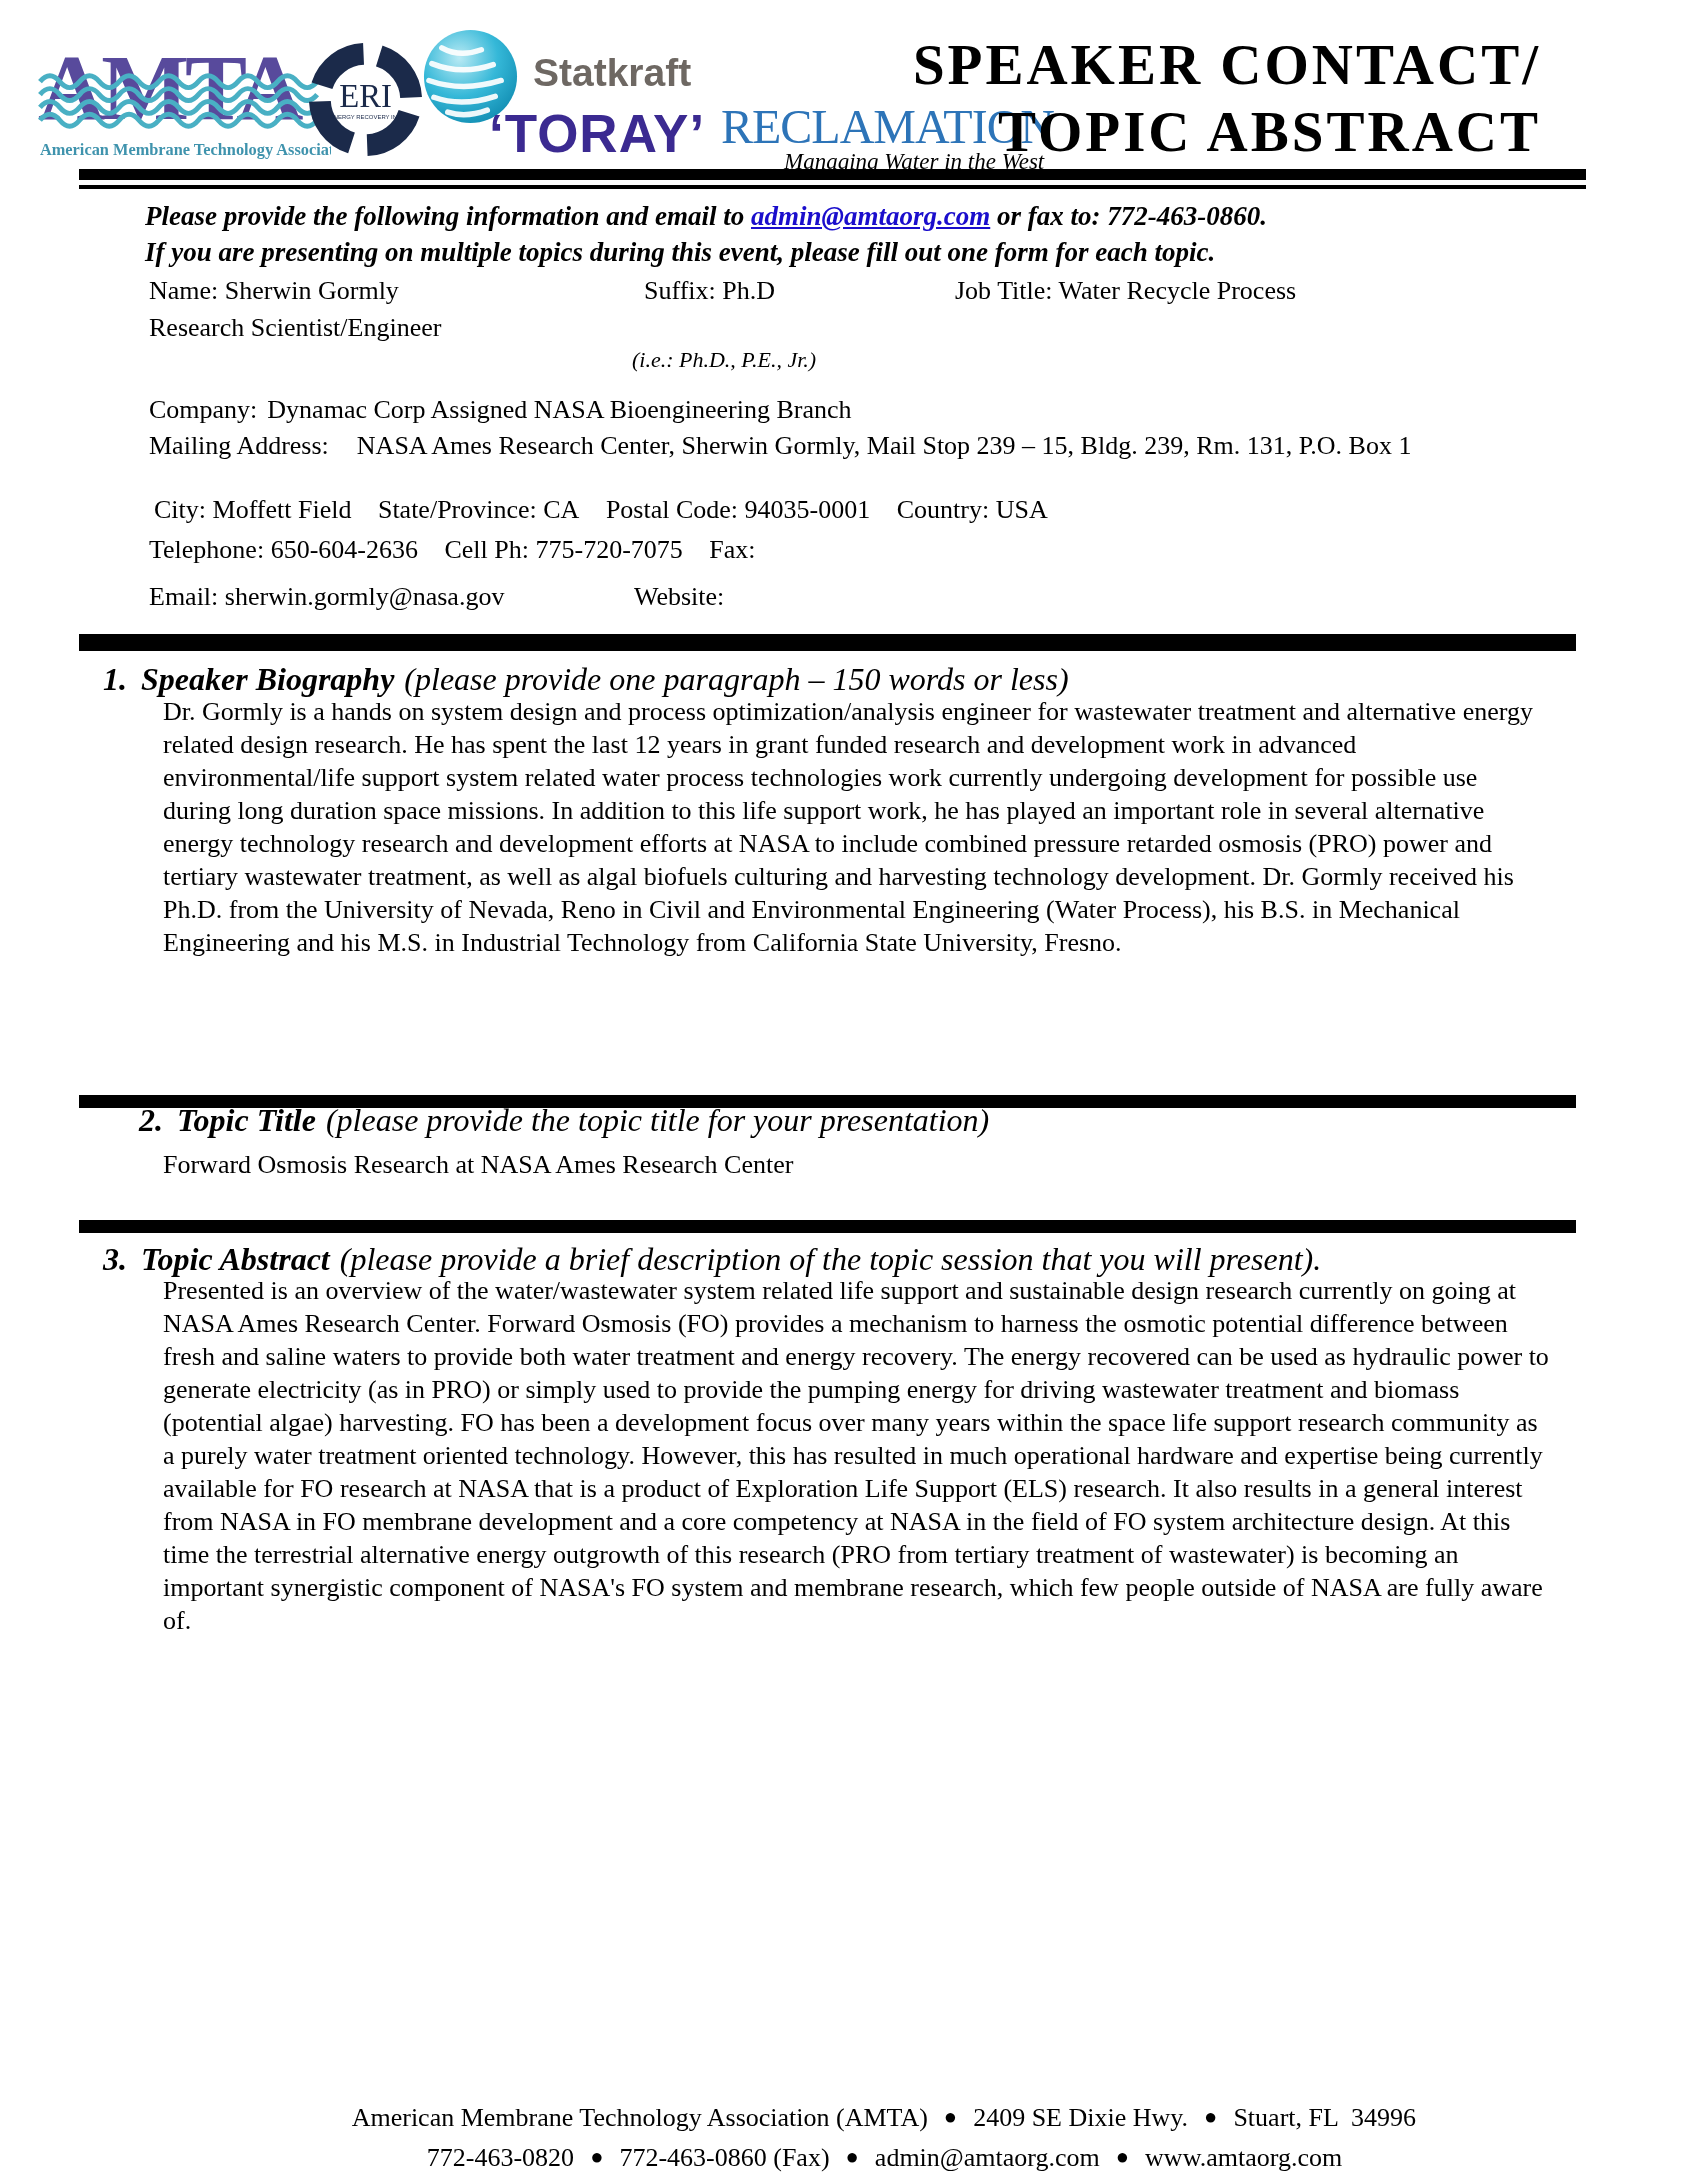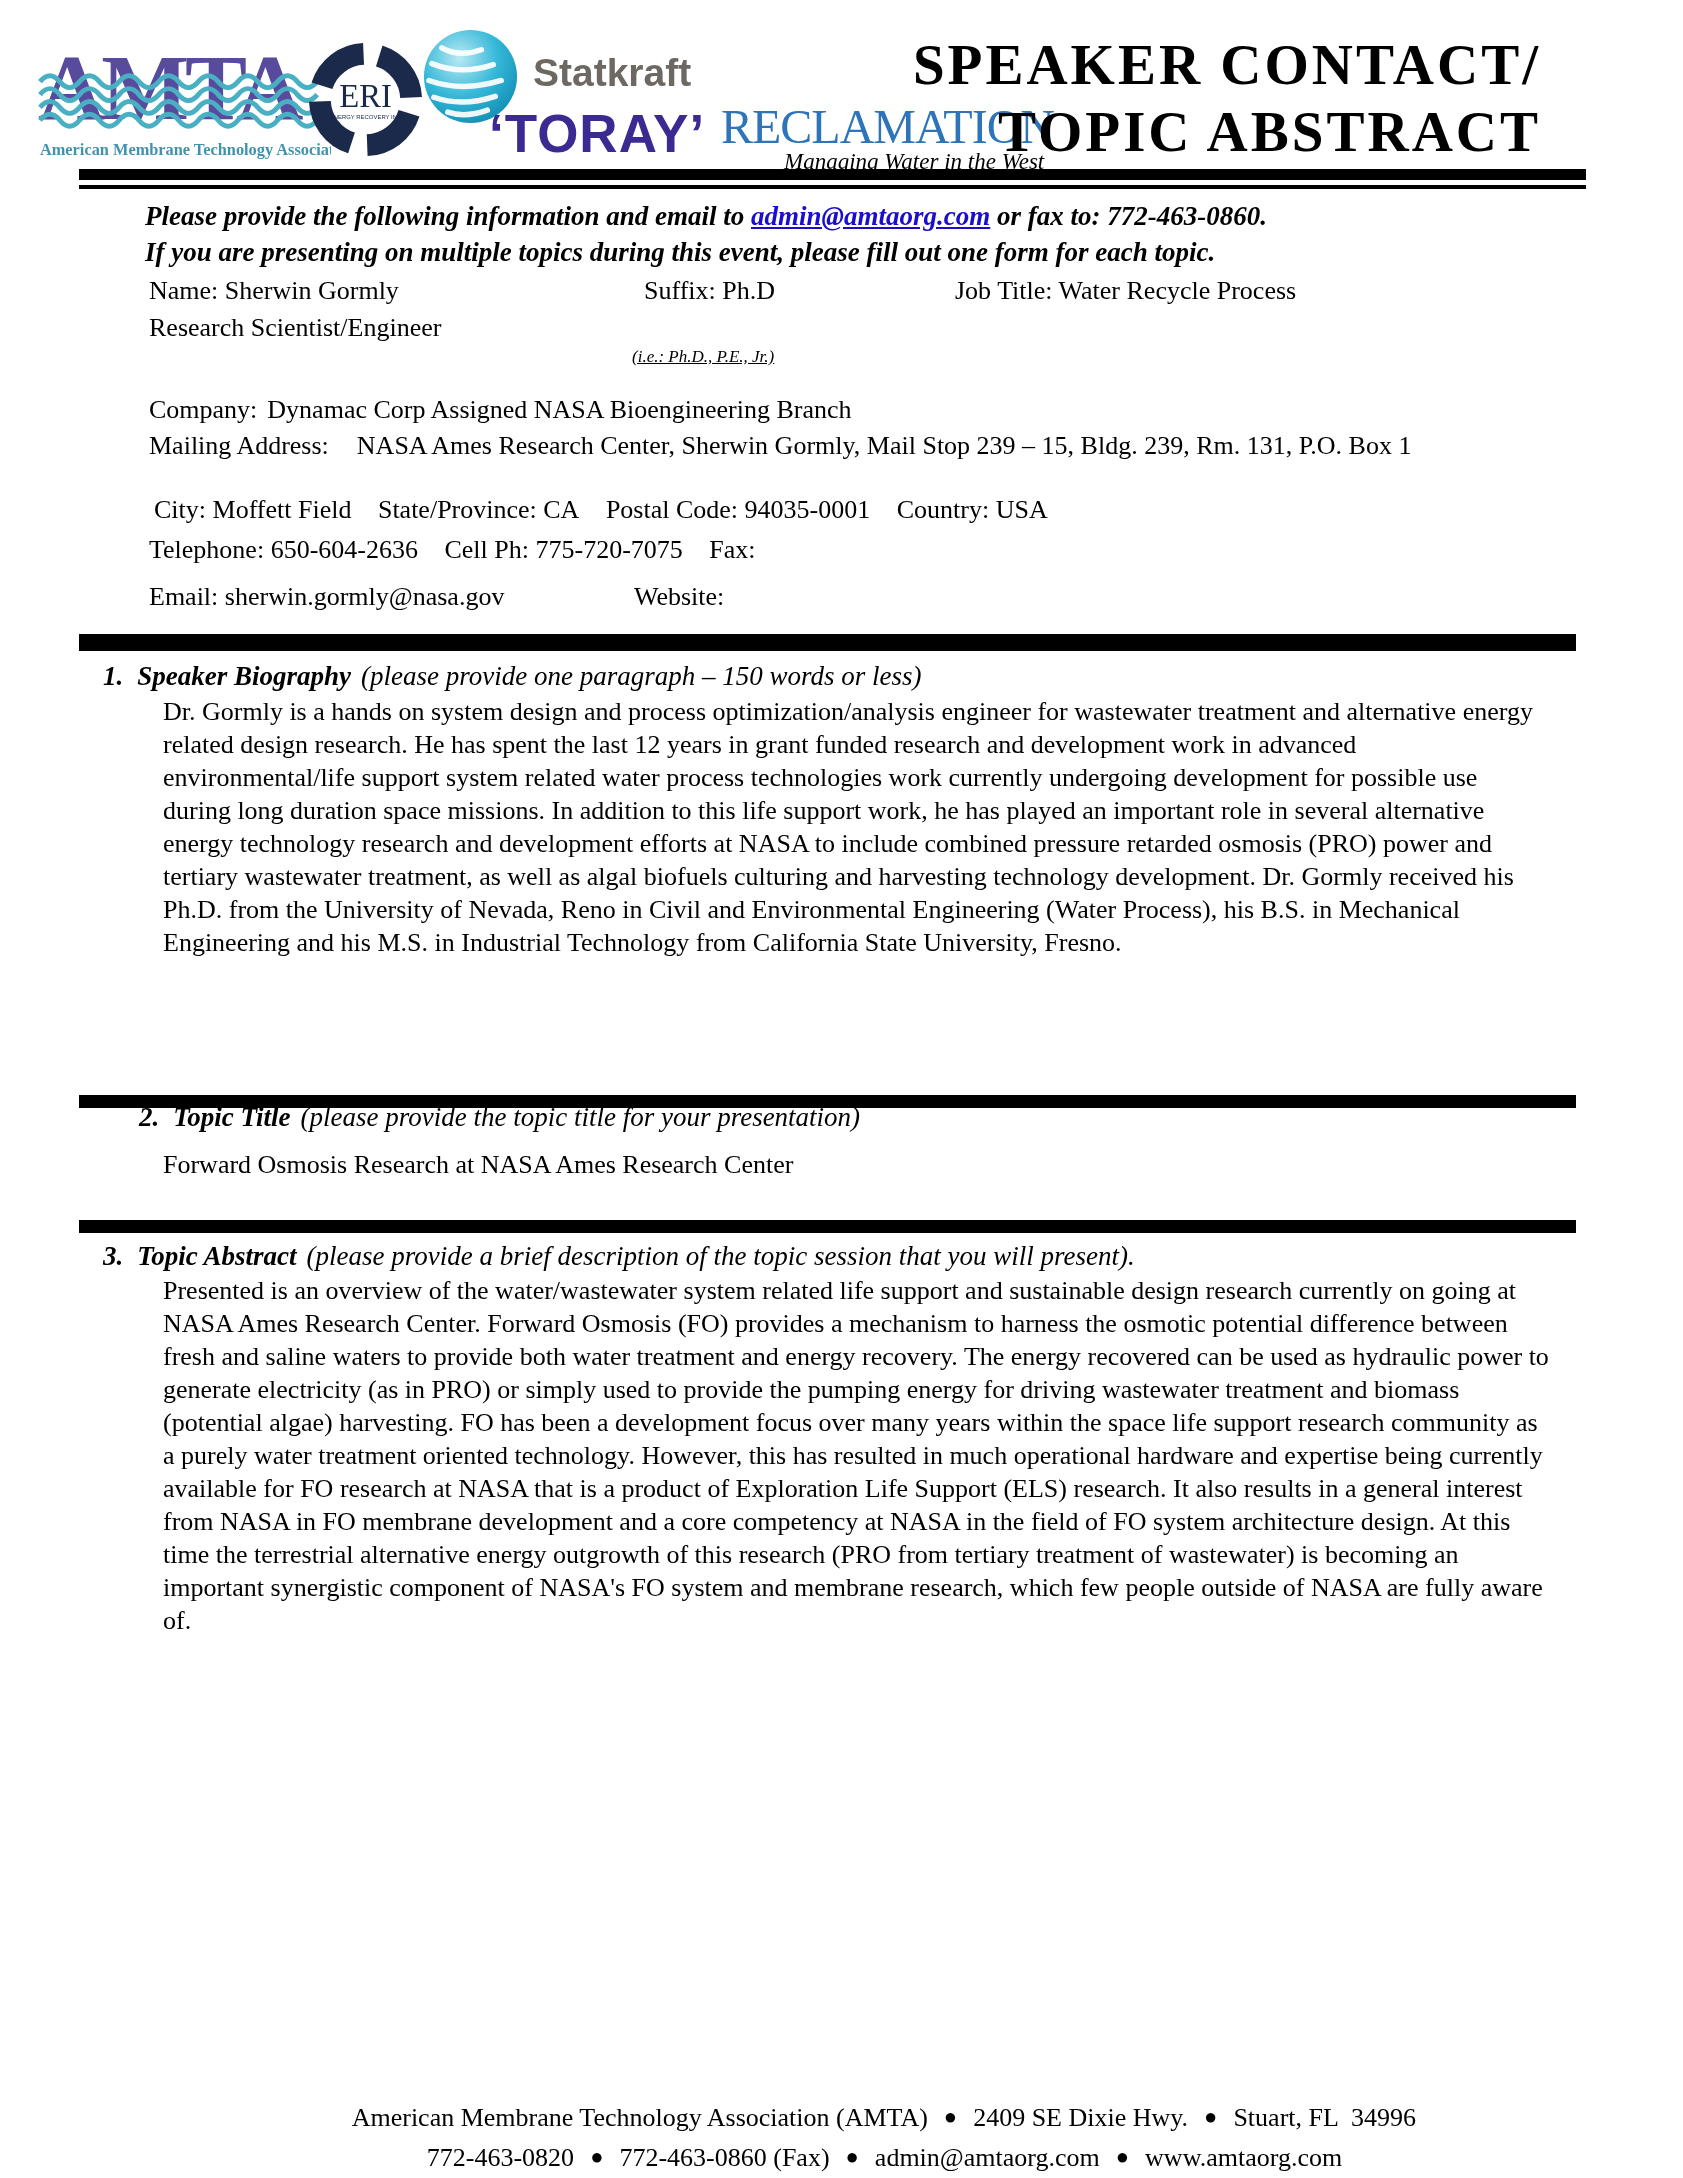--- a/index.html
+++ b/index.html
@@ -40,23 +40,23 @@
   .bar-3 { top:1220px; height:13px; }
   
   .intro { position:absolute; left:145px; top:198px; width:1406px;
     font-weight:700; font-style:italic; font-size:27px; line-height:36px; }
   .intro a { color:var(--link-blue,#1a0dcc); text-decoration:underline; }
   
   .frow { position:absolute; font-size:26px; white-space:nowrap; }
   .gap  { margin-right:20px; }
   .gap2 { margin-right:28px; }
   .wrapblock { position:absolute; font-size:26px; line-height:35px; white-space:normal;margin-top:12px; }
-  .suffix-hint { position:absolute; left:632px; top:347px; font-size:17px; font-style:italic;text-decoration:underline; }
-  
-  .sec-head { position:absolute; left:103px; font-size:27px; white-space:nowrap; }
+  .suffix-hint { position:absolute; left:632px; top:347px; font-size:22px; font-style:italic; }
+  
+  .sec-head { position:absolute; left:103px; font-size:32px; white-space:nowrap; }
   .sec-head .num   { font-weight:700; font-style:italic; }
   .sec-head .title { font-weight:700; font-style:italic; margin-left:14px; }
   .sec-head .hint  { font-style:italic; margin-left:10px; }
   .sec-body { position:absolute; left:163px; font-size:26px; line-height:33px; }
   
   .footer-line { position:absolute; left:119px; width:1505px; text-align:center;
     font-size:26px; white-space:pre; }
   .footer-line .dot { font-size:22px; margin:0 16px; position:relative; top:-2px; }
   .f1 { top:2073px; }
   .f2 { top:2113px; }

